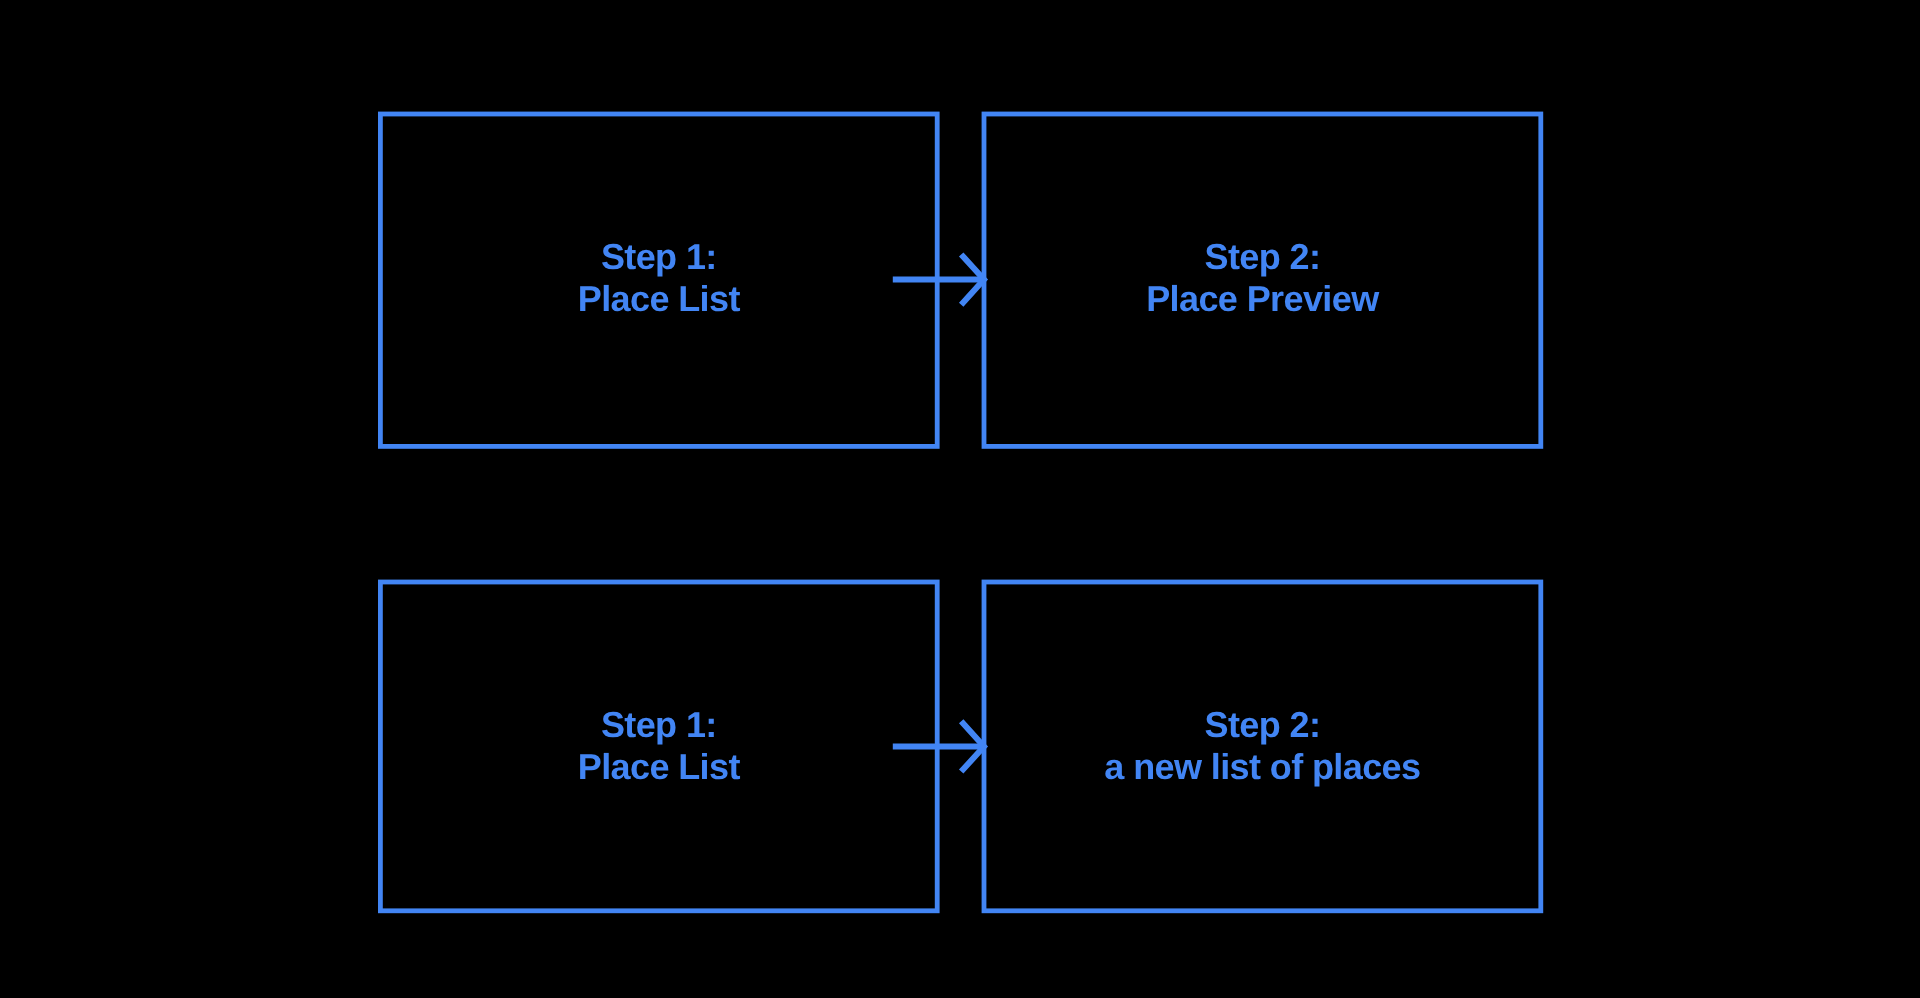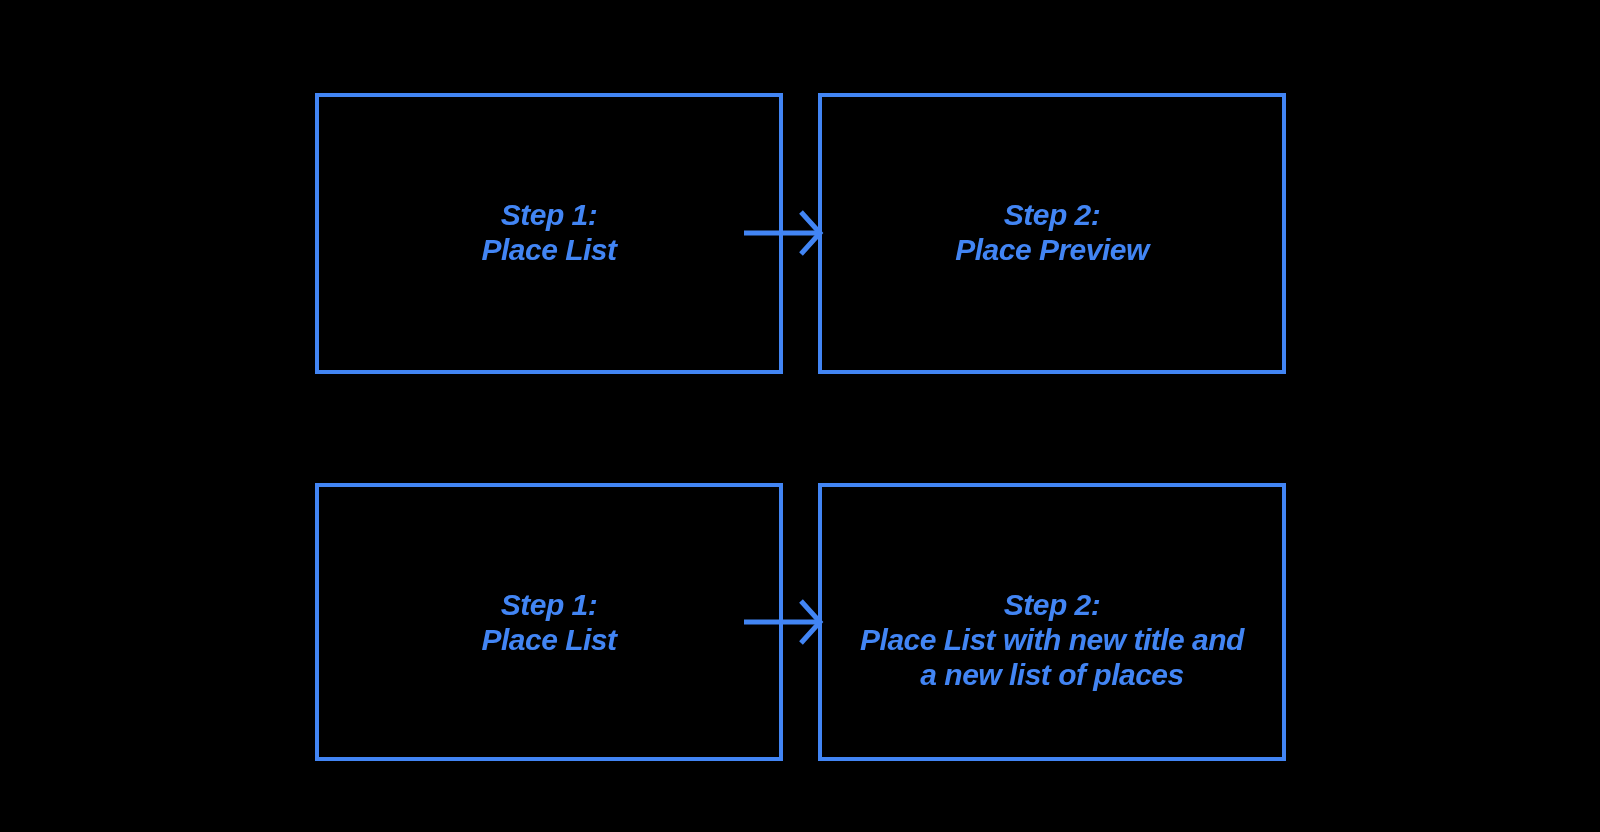--- a/index.html
+++ b/index.html
@@ -28,21 +28,20 @@
     position: absolute;
     left: 0;
     right: 0;
     top: 100px;
     text-align: center;
     color: var(--accent, #4285f4);
     font-size: 30px;
     line-height: 35px;
     font-weight: 700;
     letter-spacing: -0.5px;
-    font-style: italic;
   }
   .box-1 { left: 315px; top: 93px;  width: 468px; height: 281px; }
   .box-2 { left: 818px; top: 93px;  width: 468px; height: 281px; }
   .box-3 { left: 315px; top: 483px; width: 468px; height: 278px; }
   .box-4 { left: 818px; top: 483px; width: 468px; height: 278px; }
   .arrow {
     position: absolute;
     overflow: visible;
   }
   .arrow-1 { left: 744px; top: 209px; }
@@ -76,21 +75,20 @@
   <div class="box box-3">
     <div class="label">
       <div>Step 1:</div>
       <div>Place List</div>
     </div>
   </div>
 
   <div class="box box-4">
     <div class="label">
       <div>Step 2:</div>
-      <div>Place List with new title and</div>
       <div>a new list of places</div>
     </div>
   </div>
 
   <svg class="arrow arrow-1" width="80" height="48" viewBox="0 0 80 48" aria-hidden="true">
     <line x1="0" y1="24" x2="74" y2="24"></line>
     <polyline points="57,3 76,24 57,45"></polyline>
   </svg>
 
   <svg class="arrow arrow-2" width="80" height="48" viewBox="0 0 80 48" aria-hidden="true">

